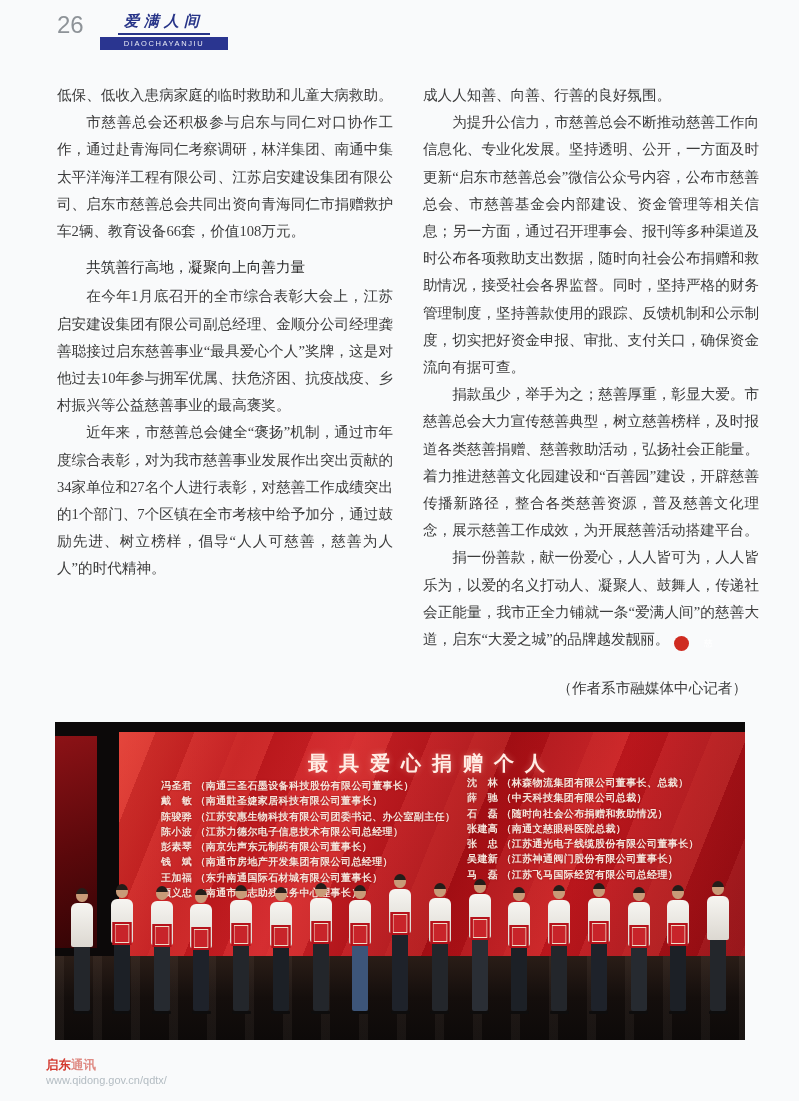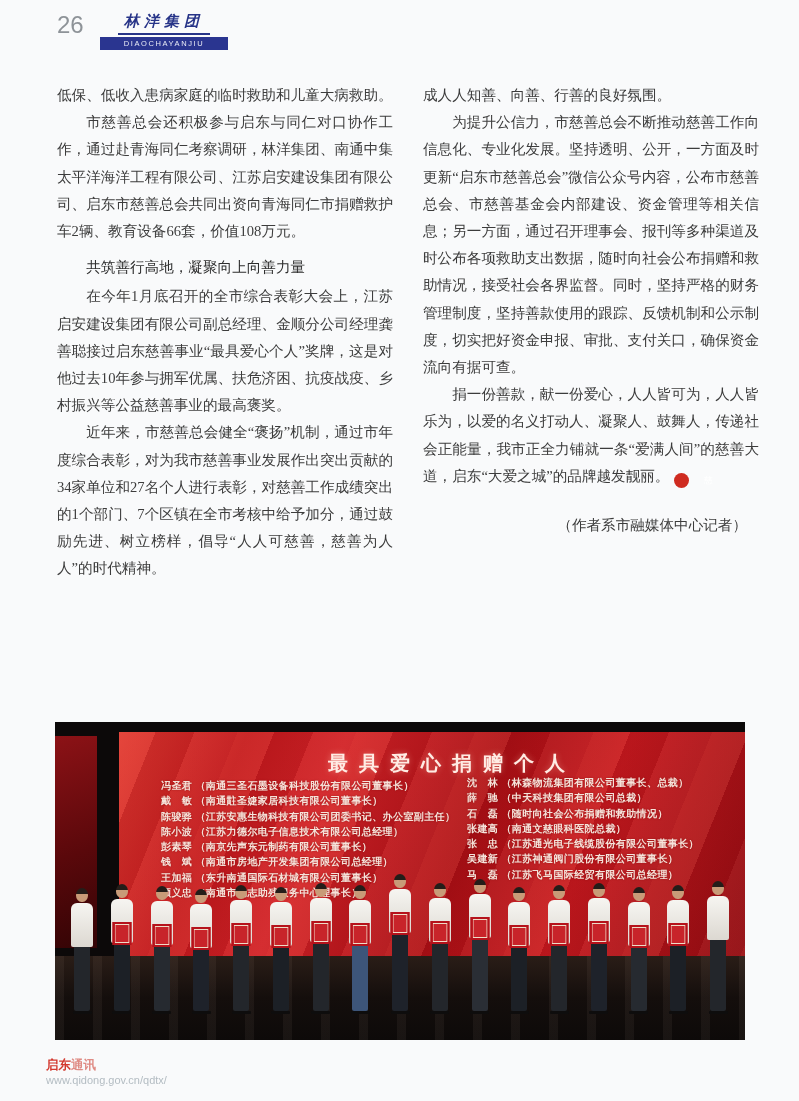--- a/index.html
+++ b/index.html
@@ -55,21 +55,20 @@
   }
   .screen-main::before{
     content:"";position:absolute;inset:0;
     background:repeating-linear-gradient(112deg,
       rgba(255,120,100,.16) 0 34px, rgba(120,0,5,.14) 34px 70px, rgba(255,160,140,.07) 70px 110px);
   }
   .banner-title{
     position:absolute;top:18px;left:0;width:100%;text-align:center;
     color:#ffece4;font-size:20px;font-weight:bold;letter-spacing:11px;
     text-shadow:0 0 6px rgba(255,190,170,.45);
-    padding-left:20px;
   }
   .names{position:absolute;display:flex;flex-direction:column;}
   .names-left{left:42px;top:46px;}
   .names-right{left:348px;top:43px;}
   .names p{
     margin:0;font-family:"Liberation Sans",sans-serif;font-size:10px;line-height:15.3px;
     color:#f6e3da;letter-spacing:.4px;white-space:nowrap;font-weight:bold;
     text-shadow:0 0 2px rgba(120,10,10,.6);
   }
   .stage-floor{
@@ -107,39 +106,40 @@
   .footer .brand .b1{color:#d3382e;}
   .footer .brand .b2{color:#df8b84;}
   .footer .url{font-size:11px;color:#b3bcc2;line-height:14px;}
 </style>
 </head>
 <body>
 
 <div class="page-header">
   <div class="page-num">26</div>
   <div class="col-logo">
-    <div class="cn">林洋集团</div>
+    <div class="cn">爱满人间</div>
     <div class="en">DIAOCHAYANJIU</div>
   </div>
 </div>
 
 <div class="col col-left">
 
 <p class="plain">低保、低收入患病家庭的临时救助和儿童大病救助。</p>
     <p class="indent">市慈善总会还积极参与启东与同仁对口协作工作，通过赴青海同仁考察调研，林洋集团、南通中集太平洋海洋工程有限公司、江苏启安建设集团有限公司、启东市慈善总会共同出资向青海同仁市捐赠救护车2辆、教育设备66套，价值108万元。</p>
     <p class="heading">共筑善行高地，凝聚向上向善力量</p>
     <p class="indent">在今年1月底召开的全市综合表彰大会上，江苏启安建设集团有限公司副总经理、金顺分公司经理龚善聪接过启东慈善事业“最具爱心个人”奖牌，这是对他过去10年参与拥军优属、扶危济困、抗疫战疫、乡村振兴等公益慈善事业的最高褒奖。</p>
     <p class="indent">近年来，市慈善总会健全“褒扬”机制，通过市年度综合表彰，对为我市慈善事业发展作出突出贡献的34家单位和27名个人进行表彰，对慈善工作成绩突出的1个部门、7个区镇在全市考核中给予加分，通过鼓励先进、树立榜样，倡导“人人可慈善，慈善为人人”的时代精神。</p>
   </div>
 
 <div class="col col-right">
   <div>
 
   <p class="plain">成人人知善、向善、行善的良好氛围。</p>
       <p class="indent">为提升公信力，市慈善总会不断推动慈善工作向信息化、专业化发展。坚持透明、公开，一方面及时更新“启东市慈善总会”微信公众号内容，公布市慈善总会、市慈善基金会内部建设、资金管理等相关信息；另一方面，通过召开理事会、报刊等多种渠道及时公布各项救助支出数据，随时向社会公布捐赠和救助情况，接受社会各界监督。同时，坚持严格的财务管理制度，坚持善款使用的跟踪、反馈机制和公示制度，切实把好资金申报、审批、支付关口，确保资金流向有据可查。</p>
+      <p class="indent">捐款虽少，举手为之；慈善厚重，彰显大爱。市慈善总会大力宣传慈善典型，树立慈善榜样，及时报道各类慈善捐赠、慈善救助活动，弘扬社会正能量。着力推进慈善文化园建设和“百善园”建设，开辟慈善传播新路径，整合各类慈善资源，普及慈善文化理念，展示慈善工作成效，为开展慈善活动搭建平台。</p>
       <p class="indent">捐一份善款，献一份爱心，人人皆可为，人人皆乐为，以爱的名义打动人、凝聚人、鼓舞人，传递社会正能量，我市正全力铺就一条“爱满人间”的慈善大道，启东“大爱之城”的品牌越发靓丽。<span class="seal">慈</span></p>
     </div>
   <p class="author">（作者系市融媒体中心记者）</p>
 </div>
 
 <div class="photo">
   <div class="screen-left"></div>
   <div class="screen-main">
     <div class="banner-title">最具爱心捐赠个人</div>
     <div class="names names-left">

